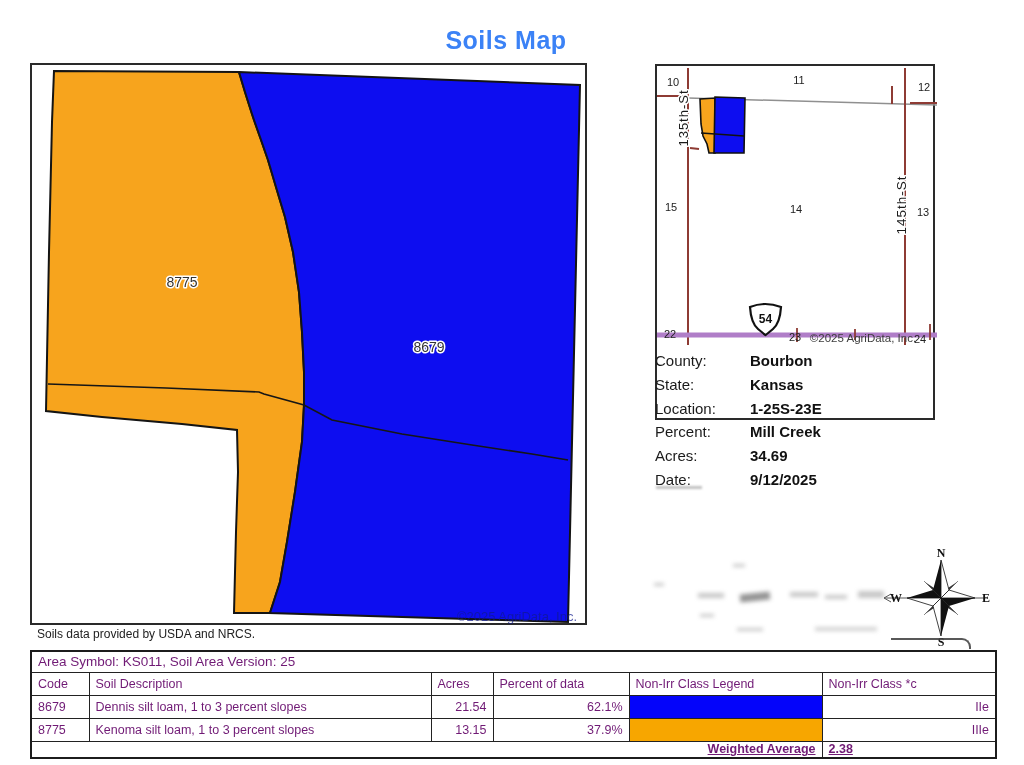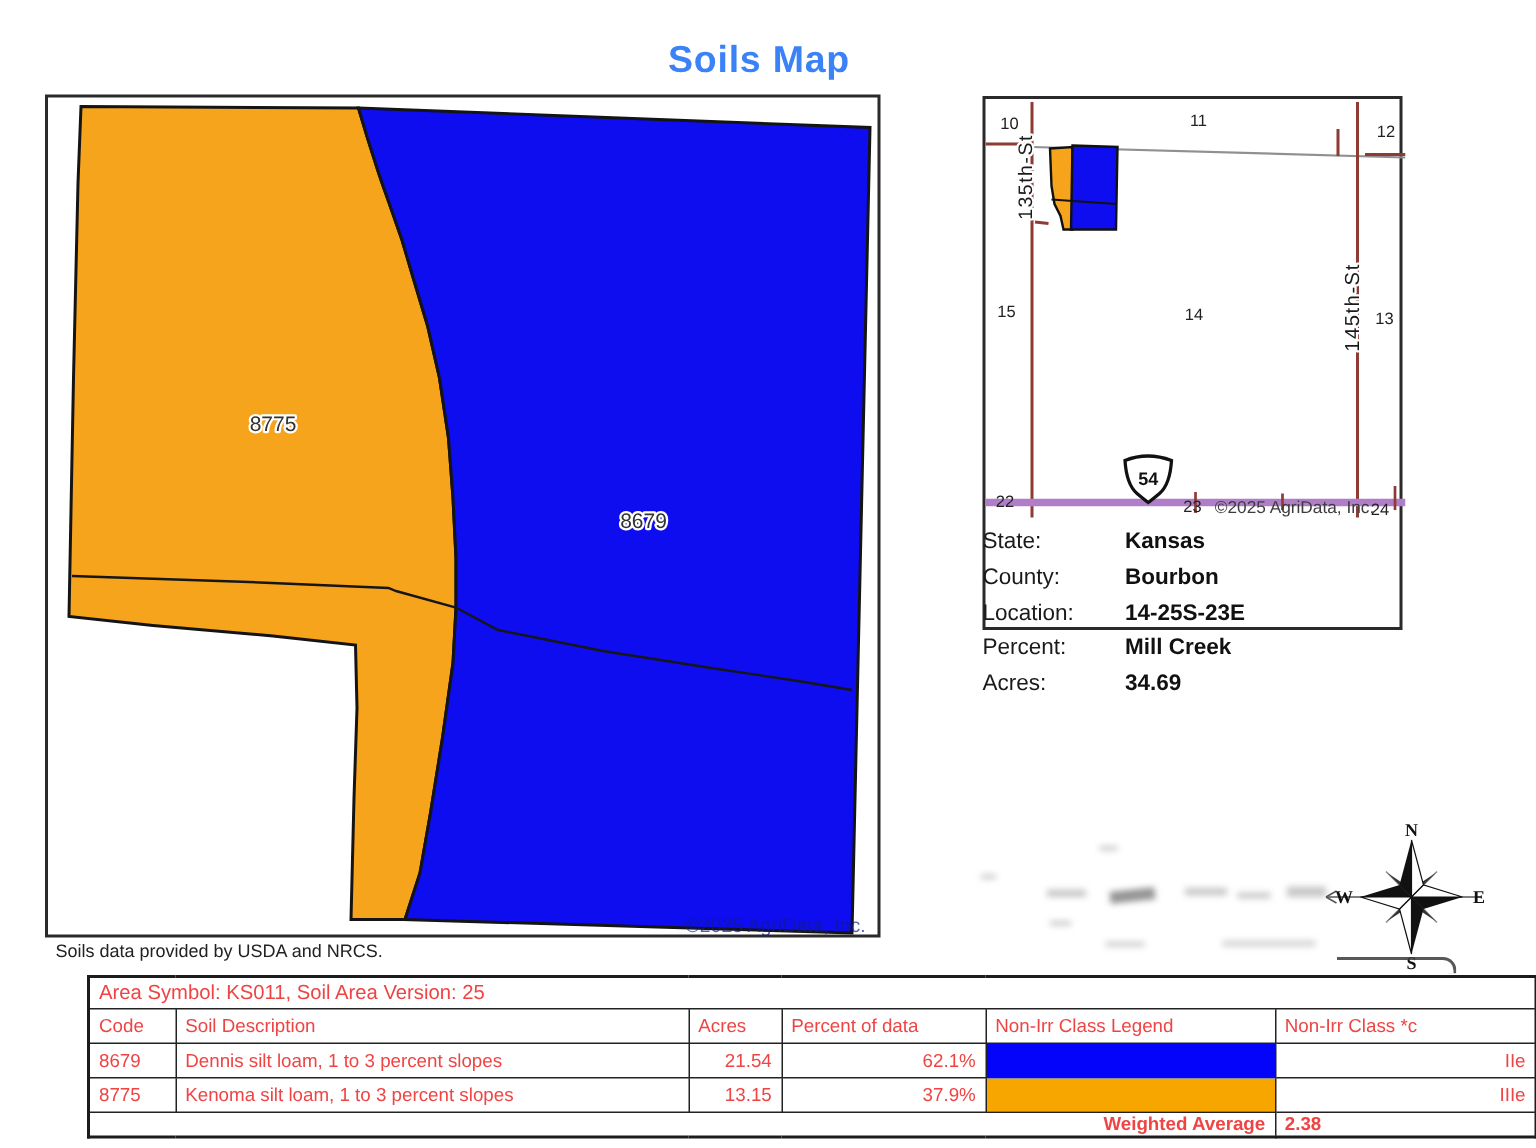--- a/index.html
+++ b/index.html
@@ -27,28 +27,28 @@
 
   #compass { left:878px; top:546px; width:116px; height:102px; }
 
   .smudge { position:absolute; background:rgba(110,110,110,.38); filter:blur(2px); }
   #erased-bracket { left:891px; top:638px; width:80px; height:11px;
                     border-top:2.5px solid #3c3c3c; border-right:2.5px solid #3c3c3c;
                     border-top-right-radius:9px; opacity:.85; }
 
   #soil-table { left:30px; top:650px; }
   table { border-collapse:collapse; table-layout:fixed; width:965px;
-          font-size:12.5px; color:#ef4444;margin-left:28px; }
+          font-size:12.5px; color:#701a75; }
   td, th { border:1.5px solid #222; padding:0 6px; overflow:hidden;
            white-space:nowrap; font-weight:normal; text-align:left; }
   table { border:2px solid #1c1c1c; }
   tr.area-row td { height:21px; font-size:13.5px; }
   tr.head-row td { height:23px; }
   tr.data-row td { height:23px; }
-  tr.foot-row td { height:17px; }
+  tr.foot-row td { height:17px;text-decoration:underline; }
   .num { text-align:right; }
   .swatch { padding:0; }
   .foot-label { text-align:right; font-weight:bold; }
   .foot-val { text-align:left; font-weight:bold; }
 
   svg text { font-family:"Liberation Sans", sans-serif; }
   .halo { paint-order:stroke; stroke:#ffffff; stroke-width:3px; stroke-linejoin:round; }
   .compass-letter { font-family:"Liberation Serif", serif; font-weight:bold; }
 </style>
 </head>
@@ -120,38 +120,43 @@
         <path d="M93,241 Q108,235 124,241 Q123,257 116,263 Q110,268 108.5,269 Q107,268 101,263 Q94,257 93,241 Z" fill="#fff" stroke="#111" stroke-width="2.2"></path>
         <text x="108.5" y="257" font-size="12" font-weight="bold" fill="#111" text-anchor="middle">54</text>
       </g>
 
       <text x="206" y="276" font-size="11.5" fill="#3d3d3d" text-anchor="middle">©2025 AgriData, Inc.</text>
     </svg>
   </div>
 
   <div id="info-panel" class="abs">
     <div class="info-row">
+      <span class="info-label">County:</span>
+      <span class="info-value">Bourbon</span>
+    </div>
+    <div class="info-row">
       <span class="info-label">State:</span>
       <span class="info-value">Kansas</span>
     </div>
     <div class="info-row">
-      <span class="info-label">County:</span>
-      <span class="info-value">Bourbon</span>
-    </div>
-    <div class="info-row">
       <span class="info-label">Location:</span>
-      <span class="info-value">14-25S-23E</span>
+      <span class="info-value">1-25S-23E</span>
     </div>
     <div class="info-row">
       <span class="info-label">Percent:</span>
       <span class="info-value">Mill Creek</span>
     </div>
     <div class="info-row">
       <span class="info-label">Acres:</span>
       <span class="info-value">34.69</span>
+    </div>
+    <div class="info-row" style="position:relative;">
+      <span class="info-label">Date:</span>
+      <span class="info-value">9/12/2025</span>
+      <span class="date-smudge"></span>
     </div>
   </div>
 
   <svg id="compass" class="abs" viewBox="0 0 116 102">
     <path d="M6,52 L110,52" stroke="#555" stroke-width="1" fill="none"></path>
     <path d="M6,52 L13,48 M6,52 L13,56" stroke="#555" stroke-width="1" fill="none"></path>
     <path d="M46,35 L80,69 M80,35 L46,69" stroke="#8a8a8a" stroke-width="1" fill="none"></path>
     <polygon points="79,36 63,52 70,42" fill="#333"></polygon>
     <polygon points="47,36 63,52 56,42" fill="#333"></polygon>
     <polygon points="47,68 63,52 56,62" fill="#333"></polygon>

